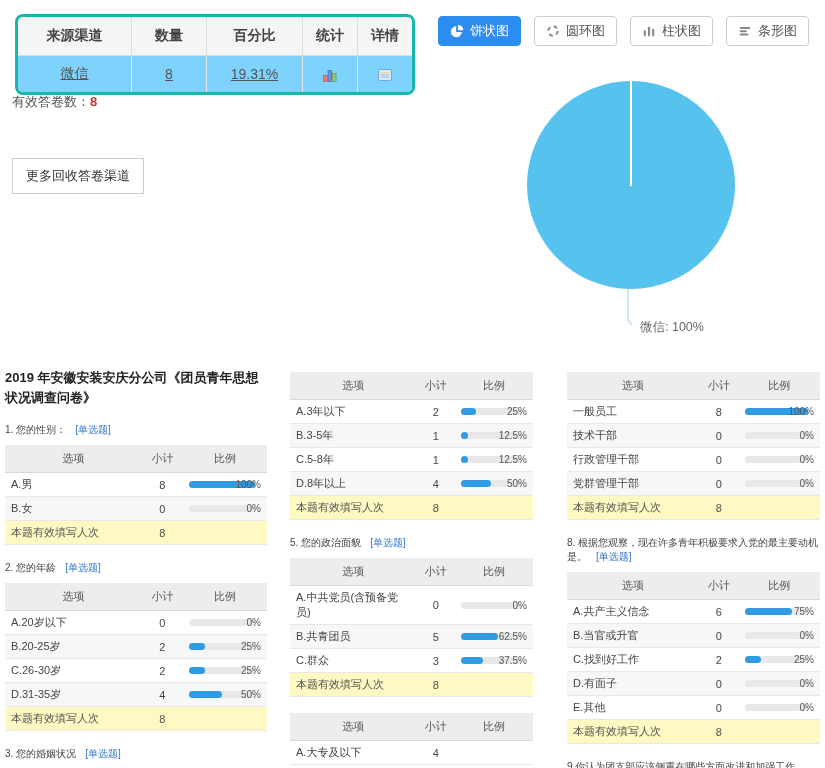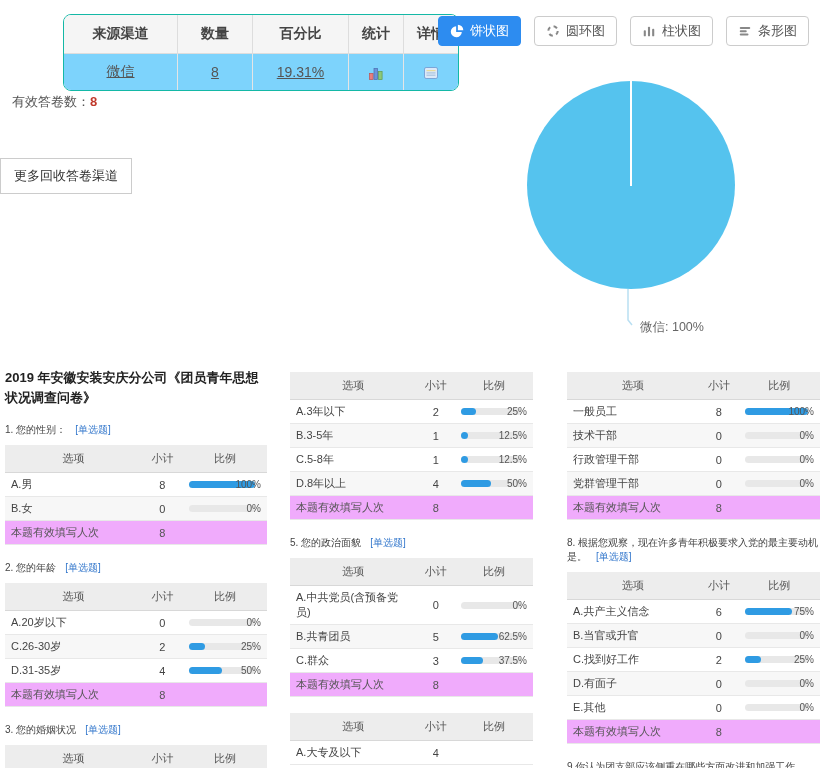--- a/index.html
+++ b/index.html
@@ -3,21 +3,21 @@
 <meta charset="utf-8">
 <style>
   html,body{margin:0;padding:0;}
   body{
     width:825px;height:768px;position:relative;overflow:hidden;background:#fff;
     font-family:"Liberation Sans","DejaVu Sans",sans-serif;color:#555;
   }
   
   .channel-table{
     position:absolute;left:15px;top:14px;border-collapse:separate;border-spacing:0;
-    font-size:14px;color:#555;border:1px solid #14b8a6;border-radius:8px;overflow:hidden;background:#fff;margin-left:48px;
+    font-size:14px;color:#555;border:3px solid #14b8a6;border-radius:8px;overflow:hidden;background:#fff;
   }
   .channel-table th{
     background:#f5f5f5;font-weight:bold;color:#444;text-align:center;
     padding:10px 0;border-bottom:1px solid #ddd;border-left:1px solid #ddd;
   }
   .channel-table th:first-child{border-left:none;}
   .channel-table td{
     text-align:center;padding:9px 0;border-left:1px solid #e5e5e5;background:#7dd3fc;text-decoration:underline;
   }
   .channel-table td:first-child{border-left:none;}
@@ -34,21 +34,21 @@
     border:1px solid #ccc;border-radius:4px;background:#fff;color:#555;
     font-size:13px;cursor:pointer;font-family:inherit;line-height:1.2;
   }
   .chart-btn .icon{color:#888;display:inline-flex;}
   .chart-btn.active{background:#2d8cf0;border-color:#2d8cf0;color:#fff;}
   .chart-btn.active .icon{color:#fff;}
   
   .valid-line{position:absolute;left:12px;top:93px;font-size:13px;color:#555;}
   .valid-count{color:#c0392b;font-weight:bold;}
   .more-btn{
-    position:absolute;left:0;top:158px;padding:8px 13px;background:#fff;
+    position:absolute;left:12px;top:158px;padding:8px 13px;background:#fff;
     border:1px solid #ccc;border-radius:0;font-size:13px;color:#333;cursor:pointer;
     font-family:inherit;
   }
   
   .pie-svg{position:absolute;left:500px;top:55px;}
   .callout-line{stroke:#b9dff2;stroke-width:1.5;fill:none;}
   .pie-label{font-size:12.5px;fill:#666;}
   
   .survey{position:absolute;left:0;top:352px;width:825px;height:416px;overflow:hidden;}
   .col{position:absolute;top:0;}
@@ -61,21 +61,21 @@
   .q-table{width:100%;border-collapse:collapse;font-size:11px;color:#444;table-layout:fixed;margin-bottom:16px;}
   .q-table th{
     background:#ededed;color:#555;font-weight:normal;padding:6px 4px;text-align:center;
     border-bottom:1px solid #d8d8d8;
   }
   .q-table th:nth-child(1){width:54%;}
   .q-table th:nth-child(2){width:14%;}
   .q-table th:nth-child(3){width:32%;}
   .q-table td{padding:4px 6px;border-bottom:1px solid #e8e8e8;background:#fff;}
   .q-table tbody tr:nth-child(even):not(.total) td{background:#f7f7f7;}
-  .q-table tr.total td{background:#f0abfc;color:#555;}
+  .q-table tr.total td{background:#fef9c3;color:#555;}
   .q-table .cnt{text-align:center;}
   .ratio{position:relative;height:13px;display:flex;align-items:center;}
   .track{position:absolute;left:0;top:3px;width:calc(100% - 6px);height:7px;background:#e8e8e8;border-radius:4px;}
   .fill{height:100%;background:#2f9be3;border-radius:4px;}
   .pct{position:absolute;right:0;top:1px;font-size:10px;color:#555;line-height:1.1;}
 </style>
 </head>
 <body>
 
 <table class="channel-table">
@@ -225,20 +225,32 @@
             <td>
               <div class="ratio">
                 <div class="track">
                   <div class="fill" style="width:0%"></div>
                 </div>
                 <span class="pct">0%</span>
               </div>
             </td>
           </tr>
           <tr>
+            <td class="opt">B.20-25岁</td>
+            <td class="cnt">2</td>
+            <td>
+              <div class="ratio">
+                <div class="track">
+                  <div class="fill" style="width:25%"></div>
+                </div>
+                <span class="pct">25%</span>
+              </div>
+            </td>
+          </tr>
+          <tr>
             <td class="opt">C.26-30岁</td>
             <td class="cnt">2</td>
             <td>
               <div class="ratio">
                 <div class="track">
                   <div class="fill" style="width:25%"></div>
                 </div>
                 <span class="pct">25%</span>
               </div>
             </td>

